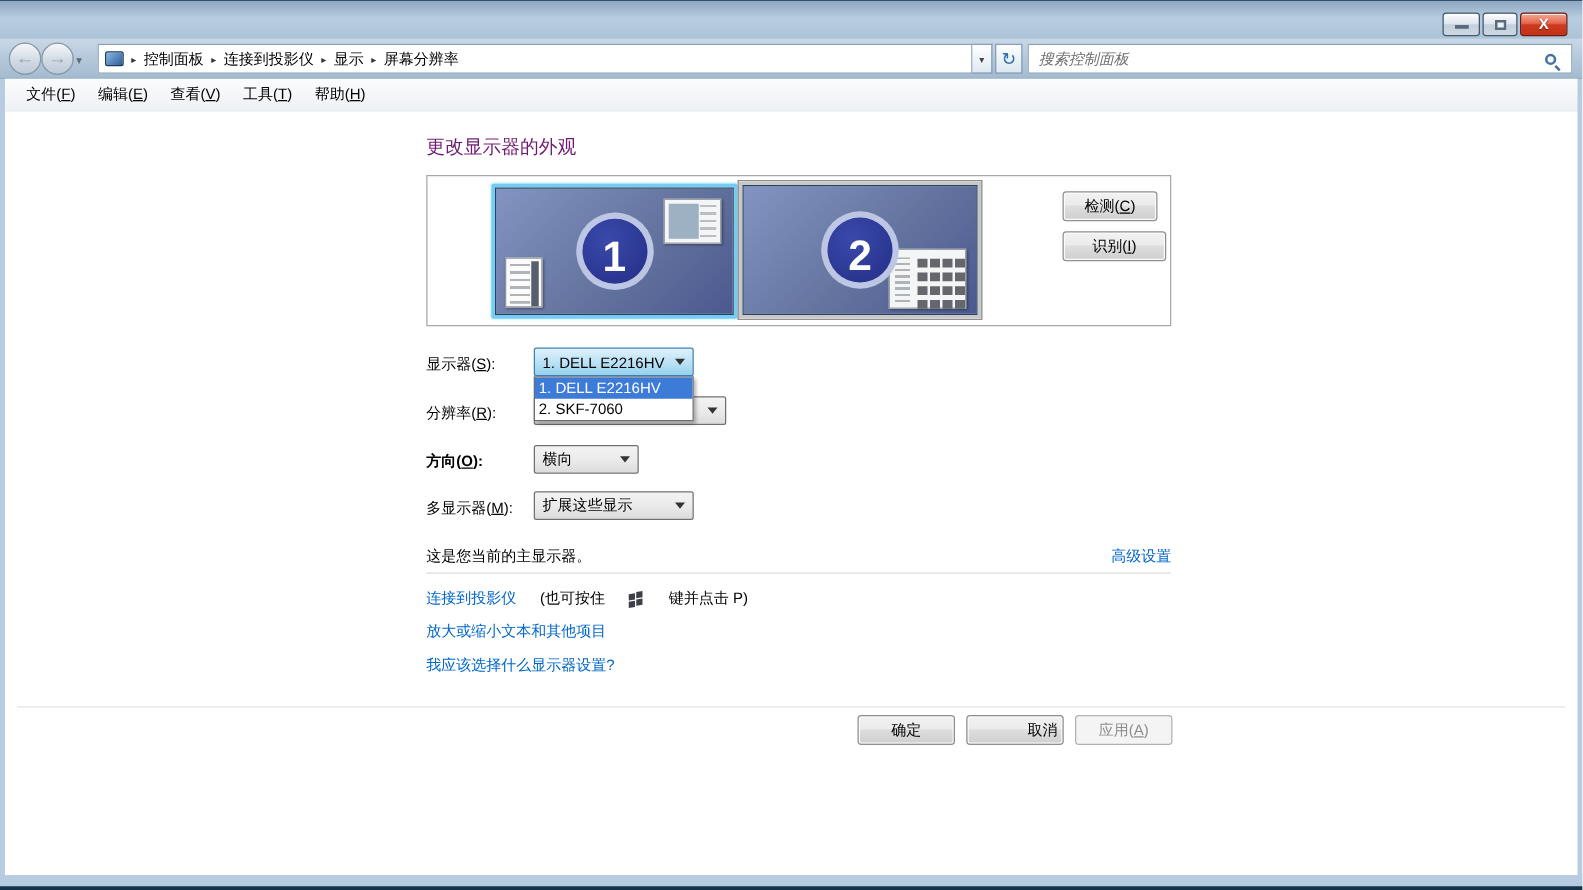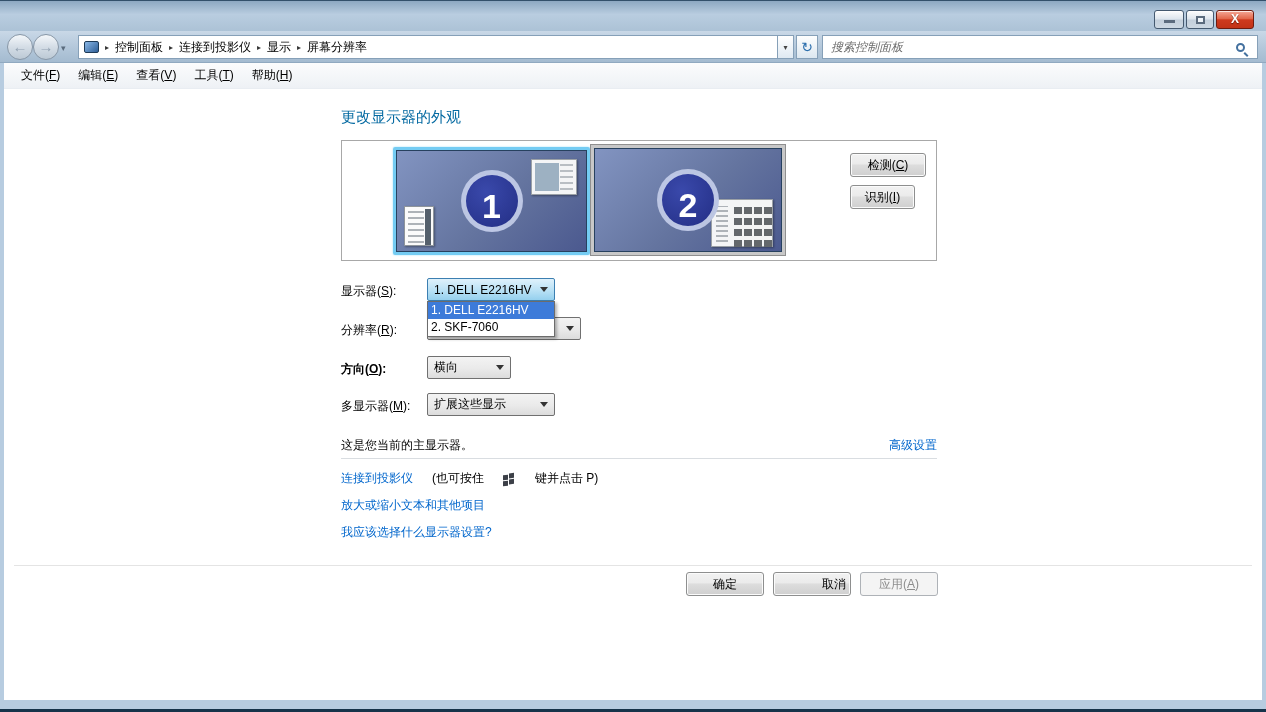--- a/index.html
+++ b/index.html
@@ -56,21 +56,21 @@
   .menubar { position:absolute; top:62px; left:4px; right:4px; height:26px;
     background:linear-gradient(#fbfcfd,#eef1f5); display:flex; align-items:center;
     padding-left:8px; border-bottom:1px solid #e9edf2; }
   .menu-item { font-size:12px; color:#000; padding:3px 9px; cursor:default; }
 
   
   #content { position:absolute; top:88px; left:4px; right:4px; bottom:12px; background:#fff; }
   .frame-bottom { position:absolute; left:0; right:0; bottom:0; height:12px; background:#b7cce0; }
   .frame-bottom::after { content:""; position:absolute; left:0; right:0; bottom:0; height:3px; background:#16334a; }
 
-  .heading { position:absolute; left:337px; top:19px; font-size:15px; color:#0369a1; }
+  .heading { position:absolute; left:337px; top:19px; font-size:15px; color:#701a75; }
 
   .monitor-panel { position:absolute; left:337px; top:51px; width:596px; height:121px;
     background:#fff; border:1px solid #a8a8a8; }
   .monitor { position:absolute; cursor:default; }
   .mon-sel { left:51px; top:6px; width:197px; height:108px;
     border:3px solid #74ccf3; border-radius:2px; box-shadow:0 0 2px #9adcf7; }
   .mon-un  { left:249px; top:4px; width:194px; height:110px;
     border:3px solid #c8c8c8; box-shadow:0 0 0 1px #8f8f8f; }
   .screen { position:absolute; inset:0; border:1px solid #27415f;
     background:linear-gradient(135deg,#8294c1 0%,#64749f 55%,#4b598f 100%); }
@@ -98,21 +98,21 @@
       0 11px #64686c,10px 11px #64686c,20px 11px #64686c,30px 11px #64686c,
       0 22px #64686c,10px 22px #64686c,20px 22px #64686c,30px 22px #64686c,
       0 33px #64686c,10px 33px #64686c,20px 33px #64686c,30px 33px #64686c; }
 
   .win-btn { position:absolute; height:24px; border:1px solid #8e8f8f; border-radius:3px;
     background:linear-gradient(#f2f2f2,#ebebeb 45%,#dddddd 50%,#cfcfcf);
     box-shadow:inset 0 0 0 1px #fbfbfb; font-size:12px; color:#000; text-align:center;
     line-height:22px; cursor:default;
     font-family:"Liberation Sans","DejaVu Sans",sans-serif; }
   .btn-detect   { left:508px; top:12px; width:76px; }
-  .btn-identify { left:508px; top:44px; width:65px; }
+  .btn-identify { left:508px; top:44px; width:83px; }
   .btn-ok     { left:682px; top:483px; width:78px; }
   .btn-cancel { left:769px; top:483px; width:78px;padding-left:44px; }
   .btn-apply  { left:856px; top:483px; width:78px;
     background:#f4f4f4; border-color:#aeb2b7; box-shadow:none; color:#8d8d8d; }
 
   .field-label { position:absolute; left:337px; font-size:12px; color:#000; }
   .combo { position:absolute; height:23px; border:1px solid #707070; border-radius:2px;
     background:linear-gradient(#f3f3f3,#eaeaea 55%,#dcdcdc); display:flex;
     align-items:center; padding:0 6px; font-size:12px; color:#000; cursor:default; }
   .combo .arrow { margin-left:auto; width:0; height:0;

